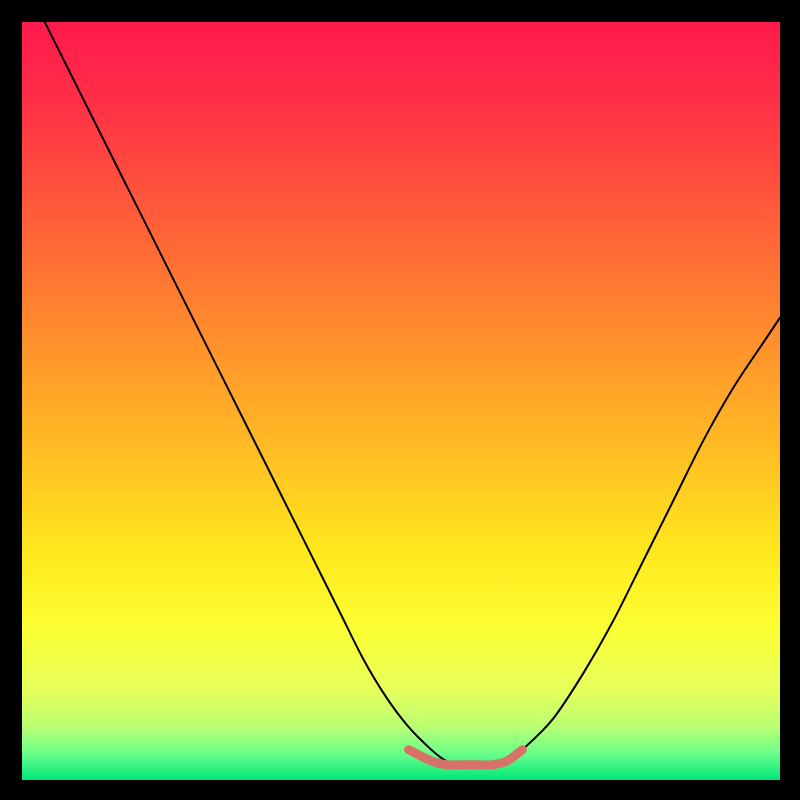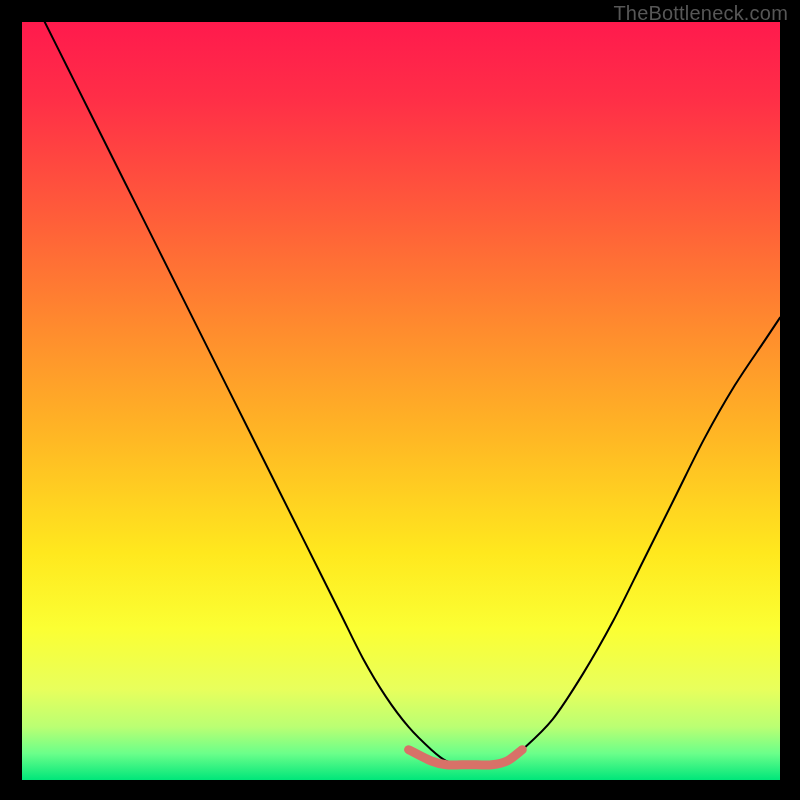--- a/index.html
+++ b/index.html
@@ -55,14 +55,13 @@
             <stop offset="93%" stop-color="#baff73"></stop>
             <stop offset="96.5%" stop-color="#6bff8a"></stop>
             <stop offset="100%" stop-color="#00e67a"></stop>
           </linearGradient>
       </defs>
       <rect x="0" y="0" width="758" height="758" fill="url(#bg-grad)"></rect>
       <path id="curve" fill="none" stroke-width="2" stroke-linecap="round" stroke-linejoin="round" d="M 22.74 0 C 26.529999999999998 7.580000000000003, 37.9 30.320000000000014, 45.48 45.48000000000002 C 53.059999999999995 60.64000000000002, 60.64 75.80000000000003, 68.22 90.96000000000004 C 75.8 106.12000000000005, 83.38 121.28000000000007, 90.96 136.44000000000005 C 98.53999999999999 151.60000000000005, 106.12 166.75999999999996, 113.7 181.91999999999996 C 121.28 197.07999999999996, 128.85999999999999 212.23999999999998, 136.44 227.39999999999998 C 144.02 242.55999999999997, 151.60000000000002 257.71999999999997, 159.18 272.88 C 166.76 288.04, 174.33999999999997 303.20000000000005, 181.92 318.36 C 189.5 333.52, 197.08 348.67999999999995, 204.66000000000003 363.84 C 212.24000000000004 379, 219.82 394.15999999999997, 227.4 409.32 C 234.98000000000002 424.48, 242.56 439.64, 250.14000000000001 454.8 C 257.72 469.96000000000004, 265.3 485.12, 272.88 500.28 C 280.46 515.4399999999999, 288.04 530.6, 295.62 545.76 C 303.2 560.92, 310.78000000000003 576.08, 318.36 591.24 C 325.94 606.4, 333.52000000000004 622.8233333333334, 341.1 636.72 C 348.68 650.6166666666667, 356.26 663.25, 363.84 674.62 C 371.41999999999996 685.99, 379 696.0966666666667, 386.58 704.94 C 394.15999999999997 713.7833333333334, 403.0033333333334 721.995, 409.32000000000005 727.68 C 415.6366666666667 733.3649999999999, 419.4266666666667 736.5233333333333, 424.48 739.05 C 429.53333333333336 741.5766666666666, 434.58666666666664 742.2083333333334, 439.64 742.84 C 444.6933333333333 743.4716666666667, 449.74666666666667 742.84, 454.8 742.84 C 459.85333333333335 742.84, 464.90666666666664 743.4716666666667, 469.96 742.84 C 475.0133333333333 742.2083333333334, 480.06666666666666 741.5766666666666, 485.12 739.05 C 490.17333333333335 736.5233333333333, 492.70000000000005 734.6283333333333, 500.28000000000003 727.68 C 507.86 720.7316666666666, 520.4933333333333 709.9933333333333, 530.6 697.36 C 540.7066666666667 684.7266666666667, 550.8133333333333 668.3033333333333, 560.92 651.88 C 571.0266666666666 635.4566666666667, 581.1333333333333 617.77, 591.24 598.8199999999999 C 601.3466666666667 579.8699999999999, 611.4533333333333 558.3933333333334, 621.56 538.1800000000001 C 631.6666666666666 517.9666666666667, 641.7733333333333 497.7533333333334, 651.88 477.54 C 661.9866666666667 457.32666666666665, 672.0933333333334 435.84999999999997, 682.2 416.9 C 692.3066666666667 397.95, 702.4133333333333 380.2633333333333, 712.52 363.84 C 722.6266666666667 347.41666666666663, 735.26 329.73, 742.84 318.36 C 750.4200000000001 306.99, 755.4733333333334 299.41, 758 295.62" stroke="#000000"></path>
       <path id="trough" fill="none" stroke-width="9" stroke-linecap="round" stroke-linejoin="round" d="M 386.58 727.68 C 390.37 729.5749999999999, 403.0033333333334 736.5233333333333, 409.32000000000005 739.05 C 415.6366666666667 741.5766666666666, 419.4266666666667 742.2083333333334, 424.48 742.84 C 429.53333333333336 743.4716666666667, 434.58666666666664 742.84, 439.64 742.84 C 444.6933333333333 742.84, 449.74666666666667 742.84, 454.8 742.84 C 459.85333333333335 742.84, 464.90666666666664 743.4716666666667, 469.96 742.84 C 475.0133333333333 742.2083333333334, 480.06666666666666 741.5766666666666, 485.12 739.05 C 490.17333333333335 736.5233333333333, 497.75333333333333 729.5749999999999, 500.28000000000003 727.68" stroke="#d87168"></path>
     </svg>
   </div>
-  <div class="watermark">TheBottleneck.com</div>
 </div>
 
 </body></html>

